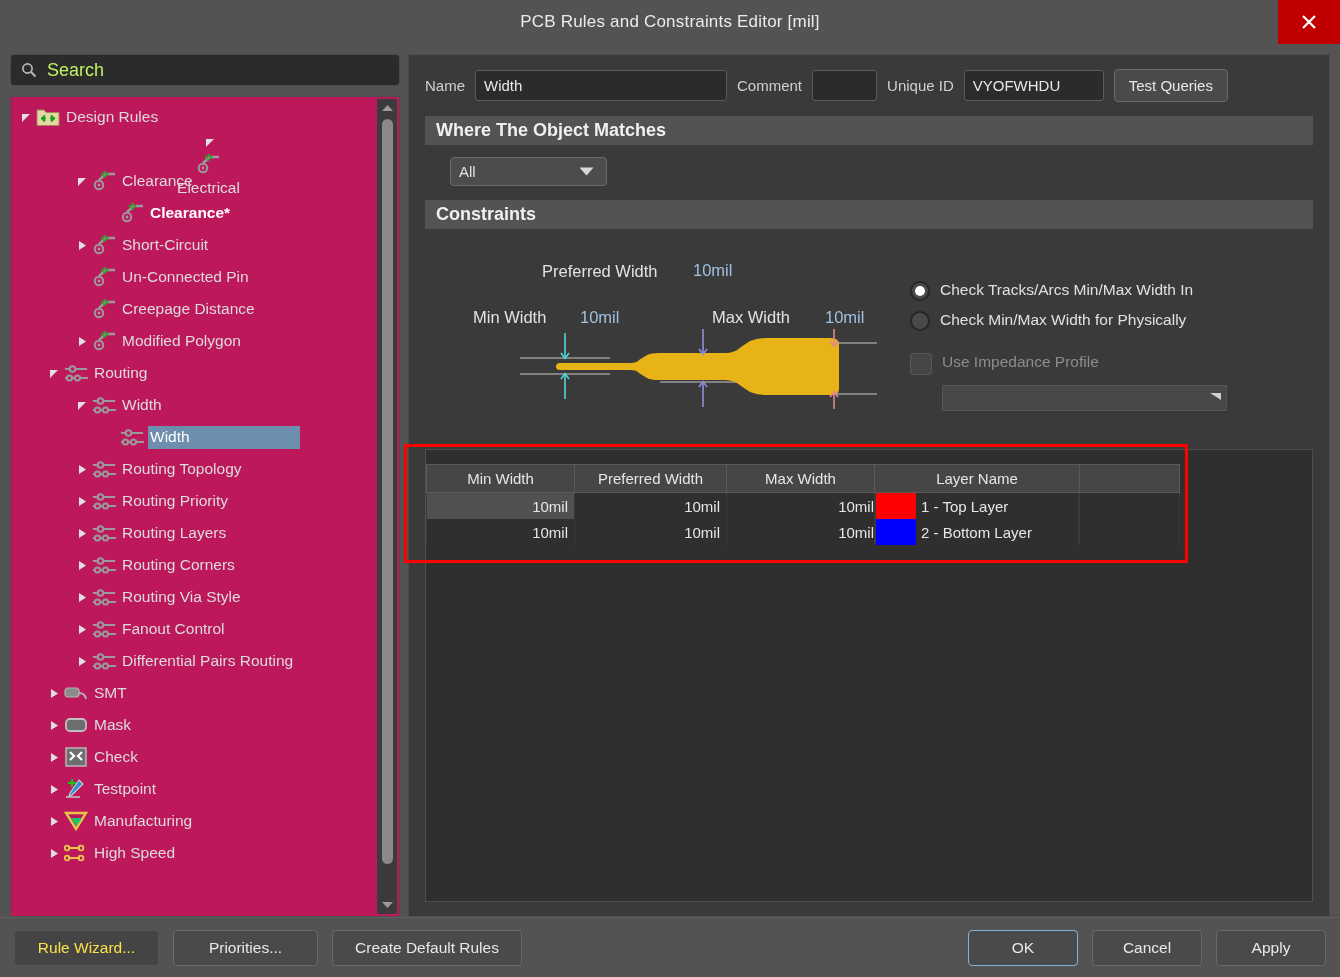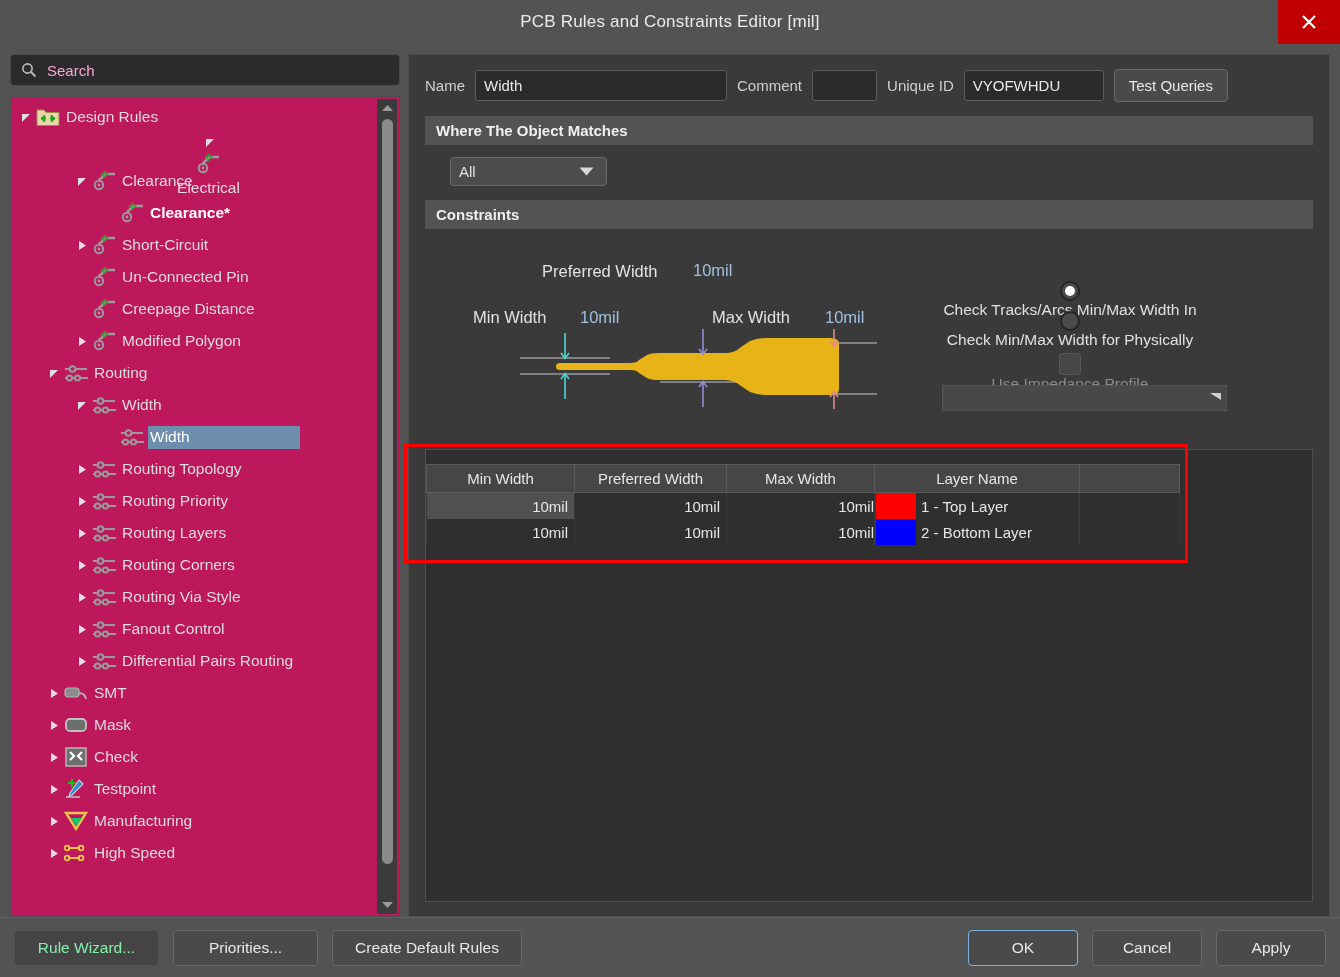--- a/index.html
+++ b/index.html
@@ -64,22 +64,22 @@
     height: 32px;
     background: #2b2b2b;
     border: 1px solid #4a4a4a;
     border-radius: 4px;
     display: flex;
     align-items: center;
     padding: 0 10px;
     gap: 10px;
   }
   .search-box .ph {
-    font-size: 15px;
-    color: #f9a8d4;
+    font-size: 18px;
+    color: #bef264;
   }
 
   .tree-panel {
     flex: 1;
     background: #be185d;
     border: 1px solid #4d4d4d;
     position: relative;
     overflow: hidden;
   }
   .tree-scroll {
@@ -188,35 +188,35 @@
     font-size: 15px;
     height: 33px;
     padding: 0 14px;
     display: inline-flex;
     align-items: center;
     justify-content: center;
     cursor: pointer;
     font-family: "Liberation Sans", sans-serif;
   }
   .btn.disabled {
-    color: #86efac;
+    color: #fde047;
     border-color: #545454;
     background: #444444;
   }
   .btn.focused {
     border-color: #7fb3e0;
   }
 
   .section-head {
     background: #535353;
     height: 29px;
     display: flex;
     align-items: center;
     padding-left: 11px;
-    font-size: 15px;
+    font-size: 18px;
     font-weight: bold;
     color: #f0f0f0;
     margin-bottom: 12px;
   }
 
   .select-box {
     width: 157px;
     height: 29px;
     background: #4c4c4c;
     border: 1px solid #6a6a6a;
@@ -245,24 +245,24 @@
 
   .opt-col {
     position: absolute;
     left: 485px;
     top: 40px;
     width: 320px;
     overflow: hidden;
   }
   .radio-row, .check-row {
     display: flex;
-    align-items: center;
+    align-items: flex-start;
+    gap: 10px;
     height: 30px;
     white-space: nowrap;
-    flex-direction: column;
   }
   .radio {
     width: 20px; height: 20px;
     border-radius: 50%;
     background: #4a4a4a;
     border: 2px solid #262626;
     flex: 0 0 20px;
     position: relative;
     cursor: pointer;
   }

